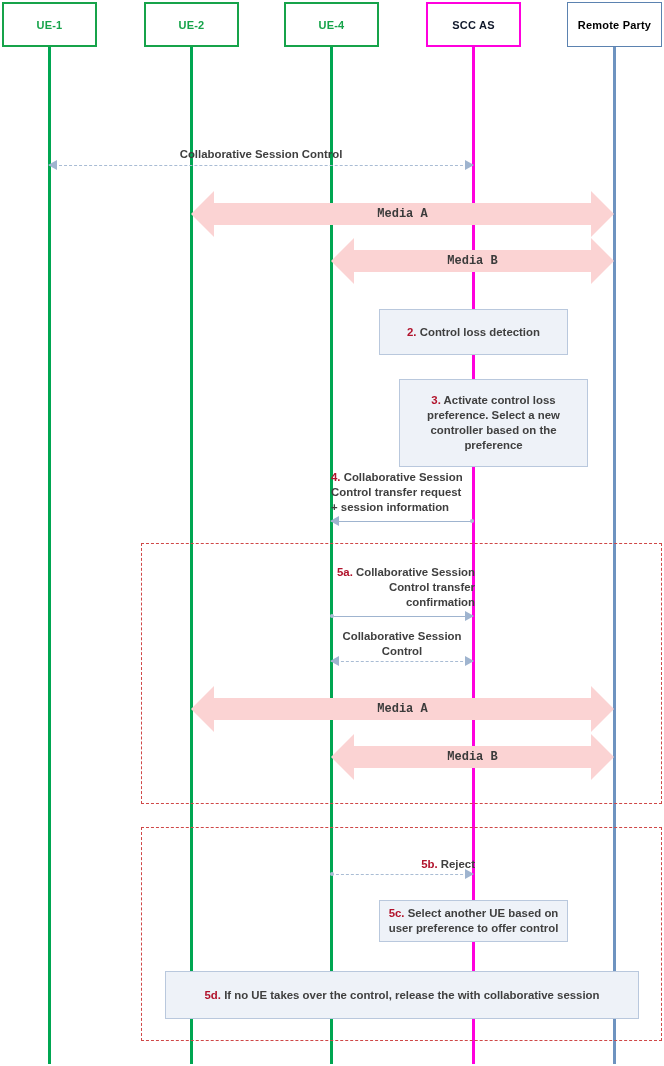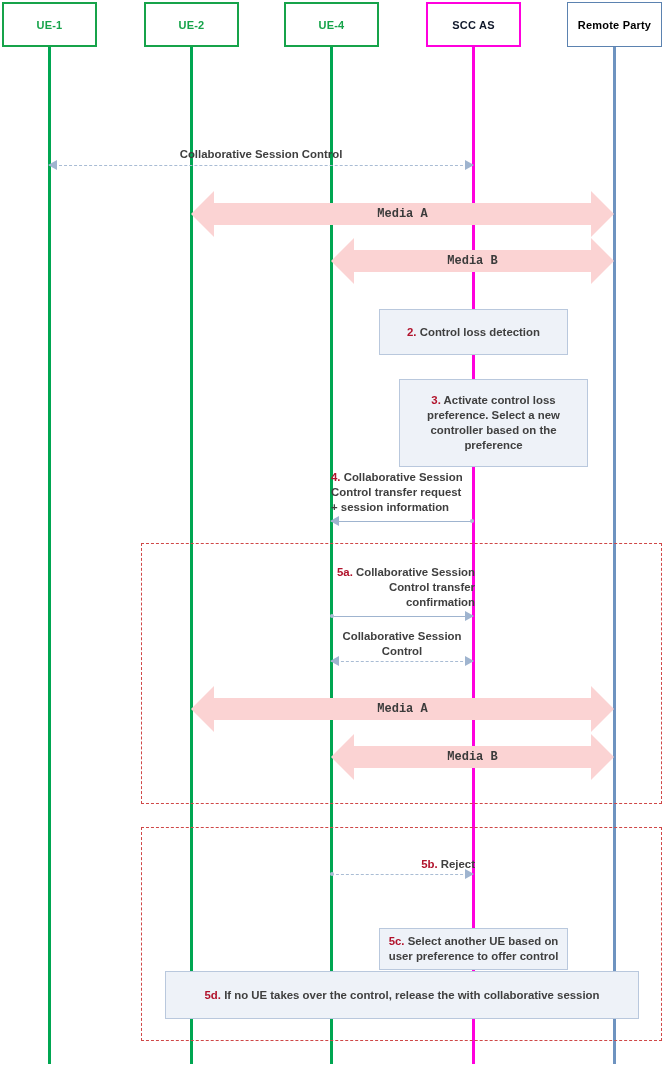--- a/index.html
+++ b/index.html
@@ -204,21 +204,21 @@
   <div class="lbl left" style="left:333px;top:857px;width:142px;">
     <span class="num">5b.</span>
     <span>Reject</span>
   </div>
   <div class="sig dashed" style="left:331px;top:869px;width:142px;">
     <div class="line"></div>
     <div class="head right"></div>
     <div class="tail at-left"></div>
   </div>
 
-  <div class="note" style="left:379px;top:900px;width:189px;height:42px;margin-top:28px;">
+  <div class="note" style="left:379px;top:900px;width:189px;height:42px;">
     <span><span class="num">5c.</span>
       <span class="body">Select another UE based on user preference to offer control</span></span>
   </div>
 
   <div class="note" style="left:165px;top:971px;width:474px;height:48px;">
     <span><span class="num">5d.</span>
       <span class="body">If no UE takes over the control, release the with collaborative session</span></span>
   </div>
 
 </div>

